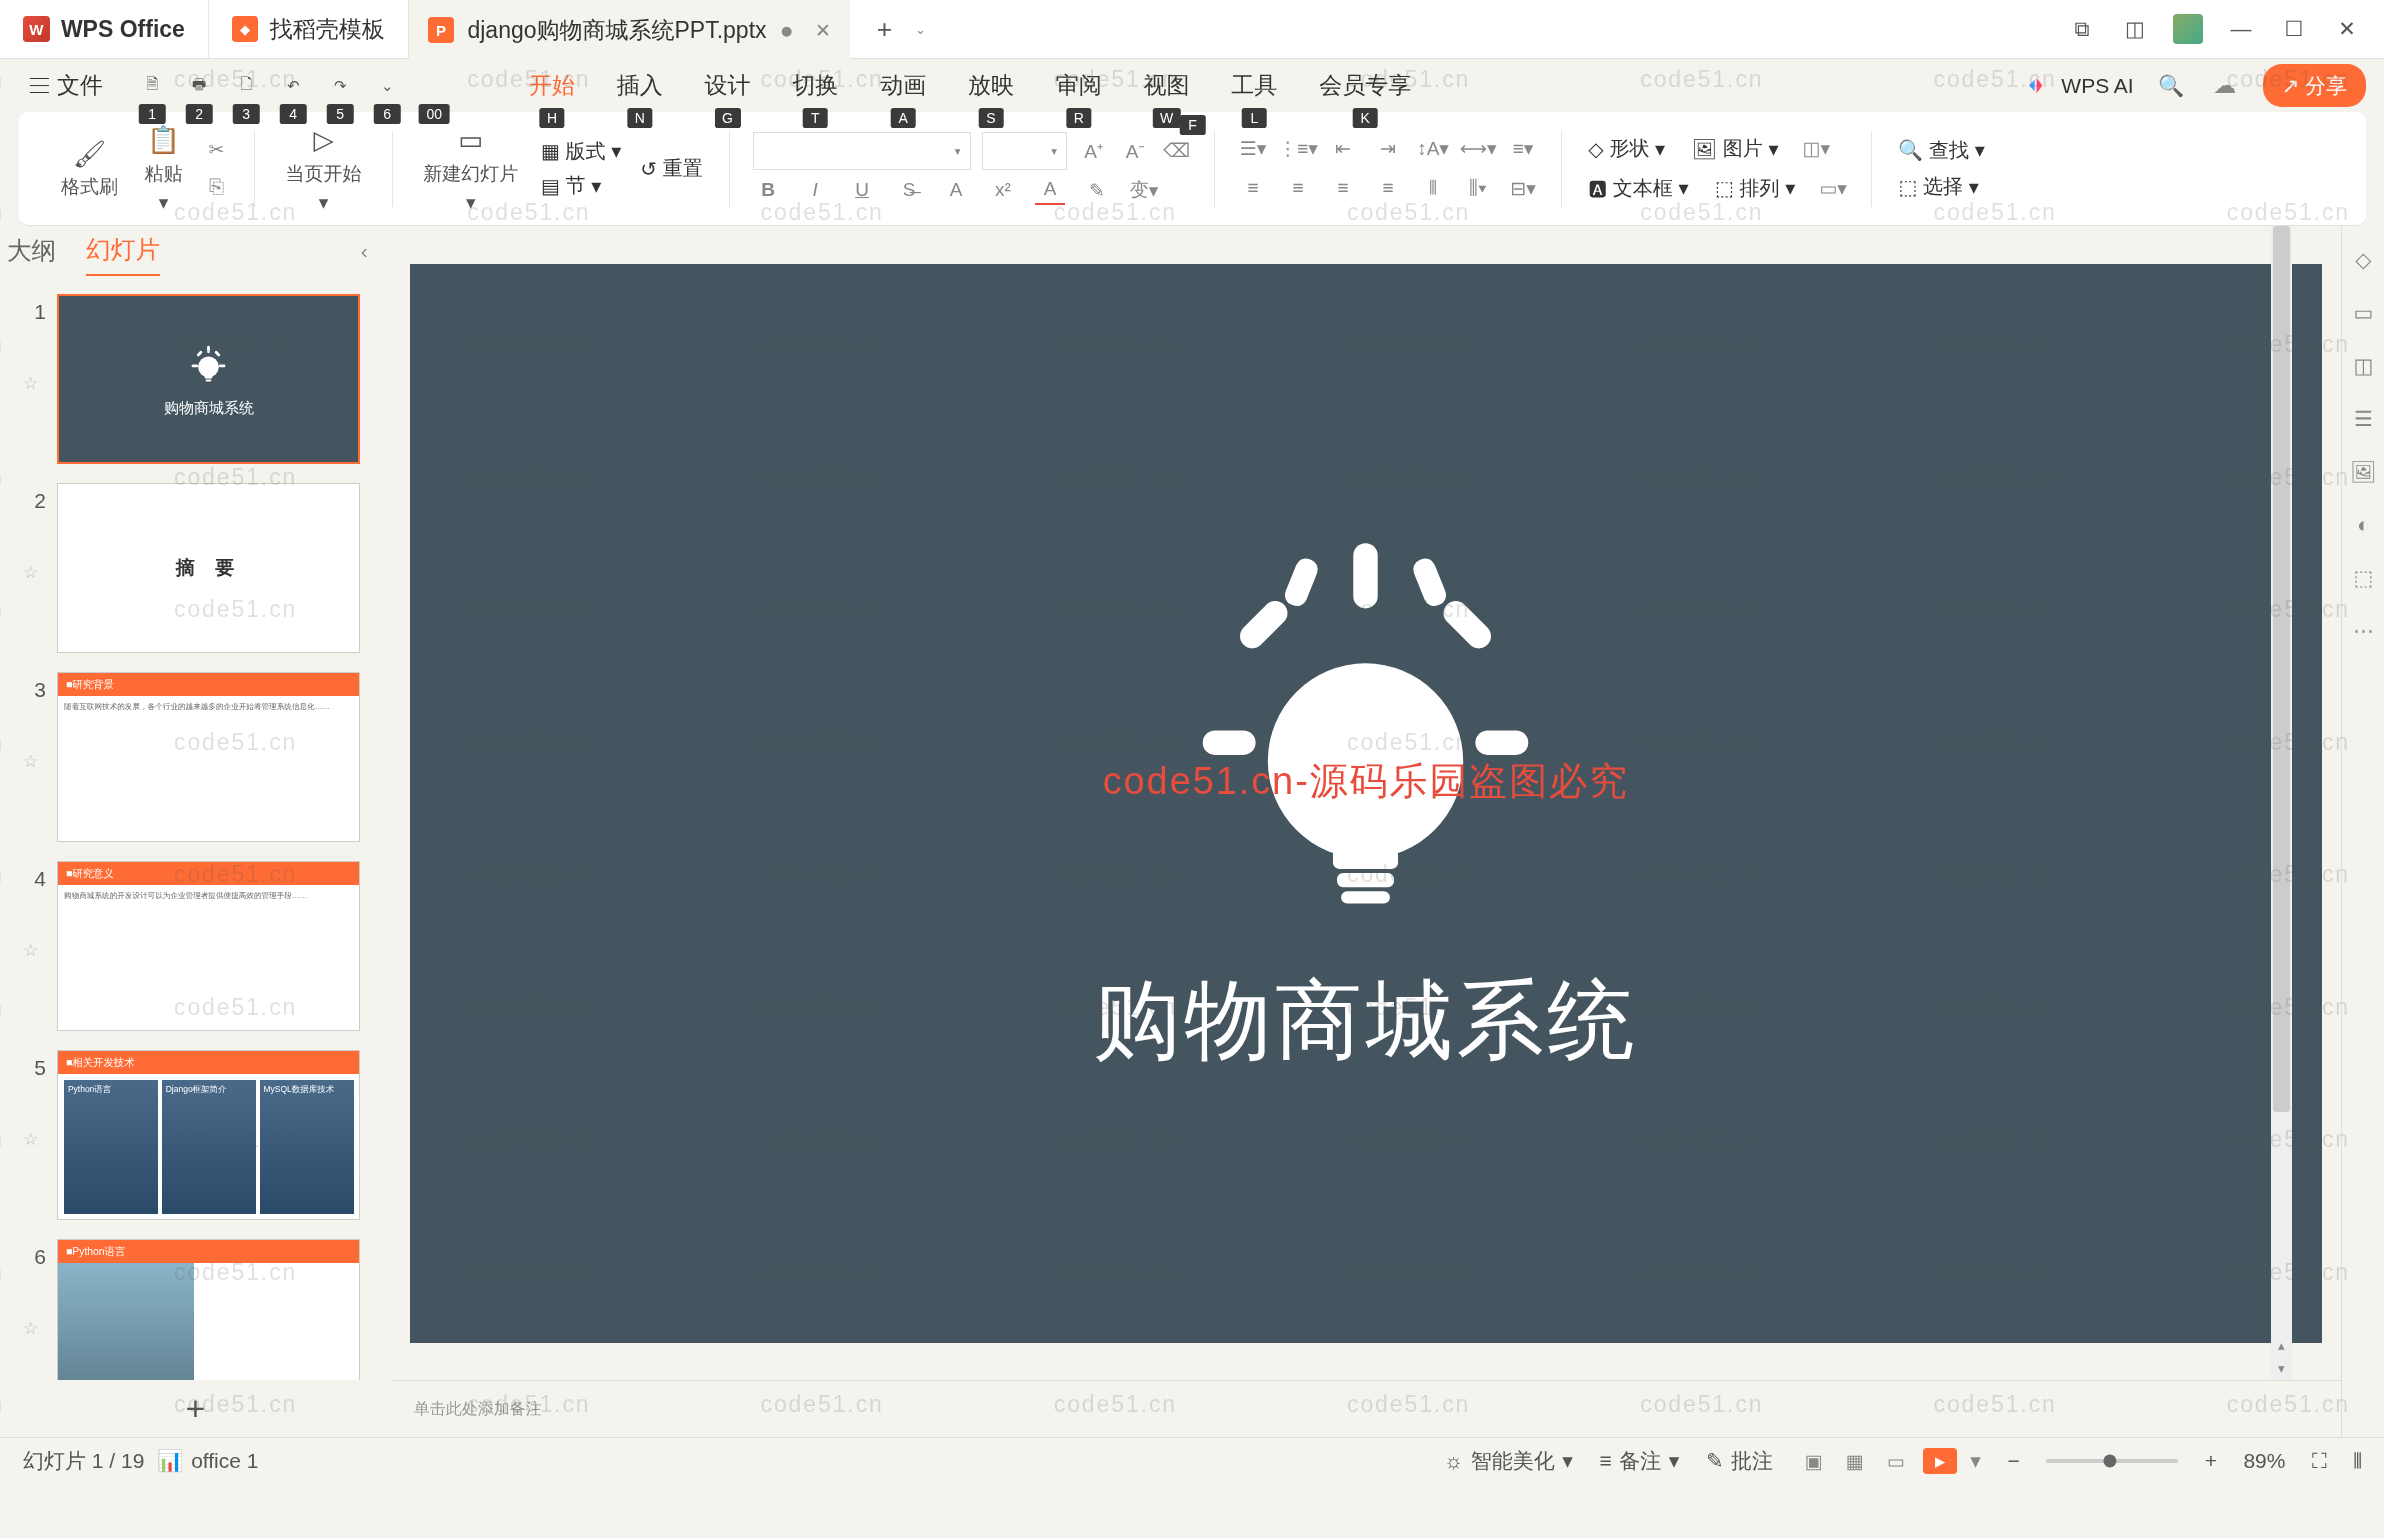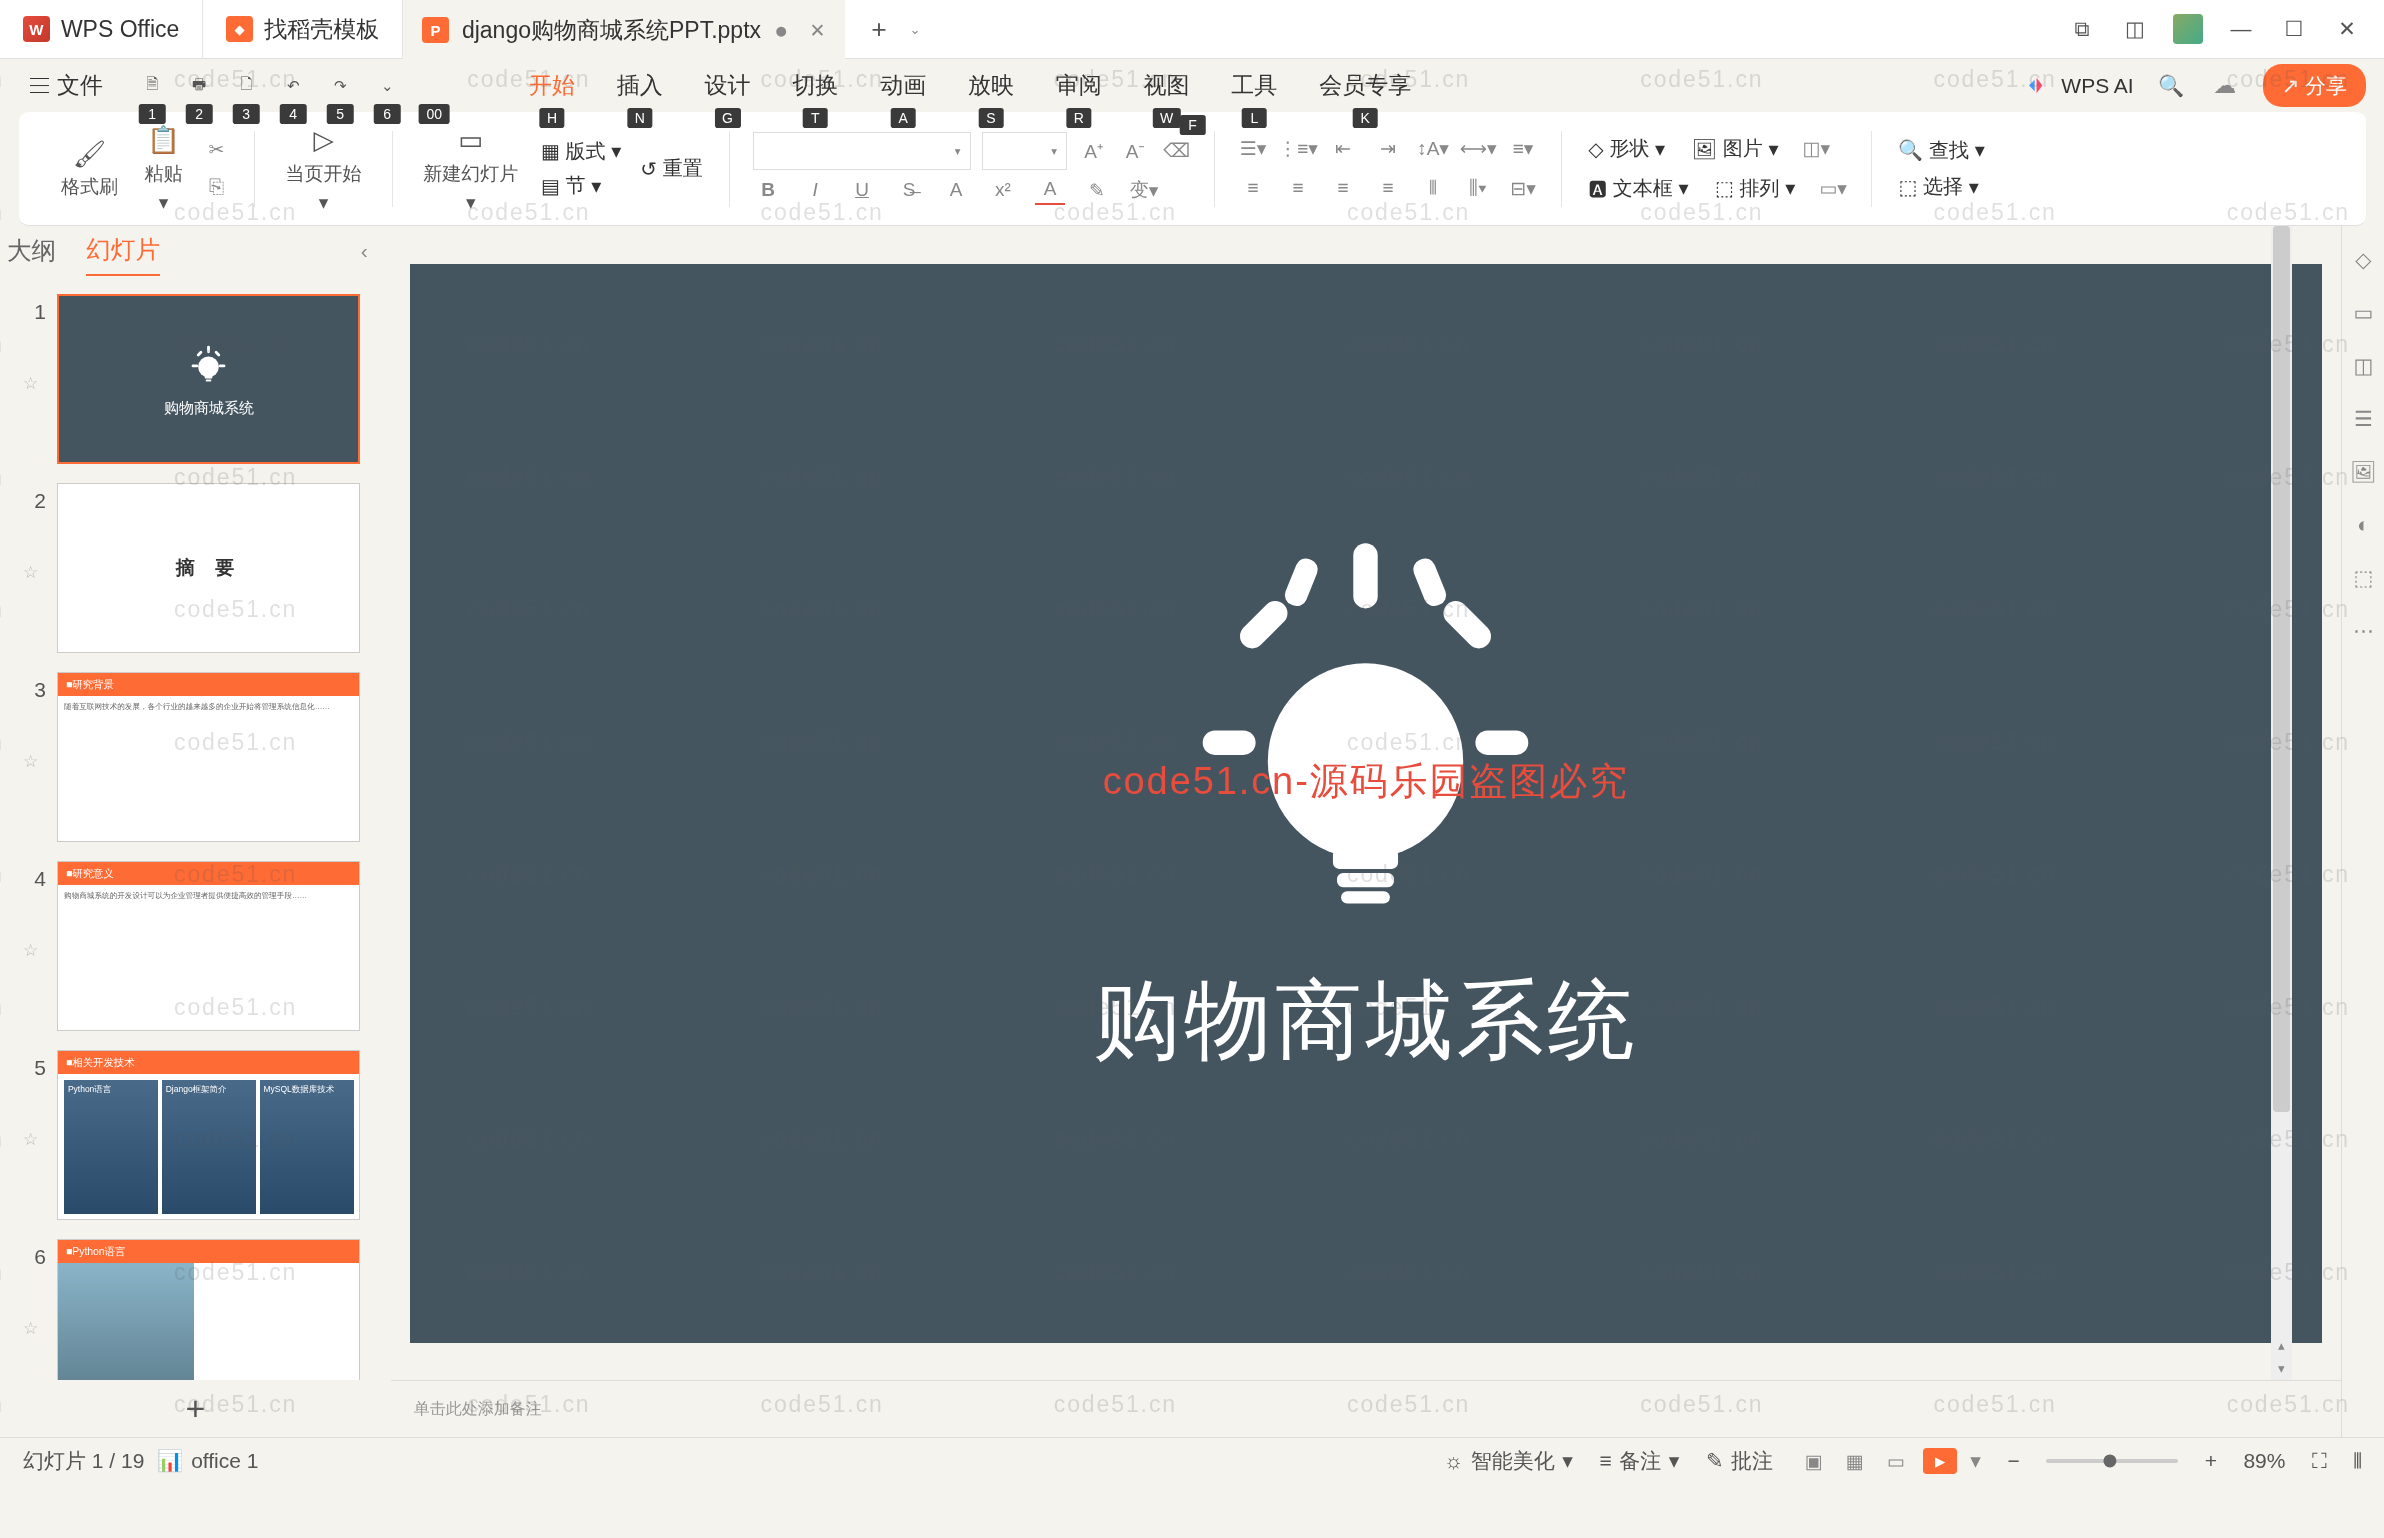--- a/index.html
+++ b/index.html
@@ -2,21 +2,21 @@
 <html style="font-size:15px"><head>
 <meta charset="utf-8">
 <style>
 *{margin:0;padding:0;box-sizing:border-box;font-family:"Microsoft YaHei",Arial,sans-serif;-webkit-font-smoothing:antialiased}
 body{background:#f5f3ed;overflow:hidden;width:2385px;height:1539px;position:relative}
 .watermark{position:absolute;top:0;left:0;width:100%;height:100%;pointer-events:none;z-index:1000;opacity:.18}
 .wm-row{position:absolute;width:120%;left:-5%;white-space:nowrap;font-size:23px;color:#555;letter-spacing:1.9px}
 .wm-item{display:inline-block;margin-right:170px}
 .titlebar{height:59px;background:#fff;display:flex;align-items:center;border-bottom:0.9px solid #e0e0e0;position:relative}
 .app-tab{height:59px;display:flex;align-items:center;padding:0 23px;gap:11.4px;font-size:23px;color:#333;border-right:0.9px solid #e5e5e5}
-.app-tab.wps{color:#333;font-weight:400}
+.app-tab.wps{color:#333;font-weight:700}
 .wps-logo{width:26.5px;height:26.5px;background:linear-gradient(135deg,#e74c3c,#c0392b);border-radius:3.8px;position:relative}
 .wps-logo::after{content:"W";position:absolute;top:50%;left:50%;transform:translate(-50%,-50%);color:#fff;font-size:15px;font-weight:bold}
 .dk-icon{width:26.5px;height:26.5px;background:#ff6b35;border-radius:3.8px;display:flex;align-items:center;justify-content:center;color:#fff;font-size:13.2px}
 .file-tab{height:59px;display:flex;align-items:center;padding:0 19px;gap:13.2px;font-size:23px;color:#333;background:#f5f3ed;position:relative}
 .file-tab.active{background:#f5f3ed;border-top:2.8px solid transparent}
 .p-icon{width:26.5px;height:26.5px;background:#ff6b35;border-radius:3.8px;display:flex;align-items:center;justify-content:center;color:#fff;font-size:15px;font-weight:bold}
 .close-x{width:17px;height:17px;display:flex;align-items:center;justify-content:center;color:#888;font-size:19px;margin-left:7.6px}
 .tab-add{width:38px;height:38px;display:flex;align-items:center;justify-content:center;color:#555;font-size:26.5px;margin-left:15px}
 .tab-dd{width:23px;height:23px;display:flex;align-items:center;justify-content:center;color:#888;font-size:13.2px;margin-left:5.7px}
 .win-controls{margin-left:auto;display:flex;align-items:center;gap:23px;padding-right:23px}

